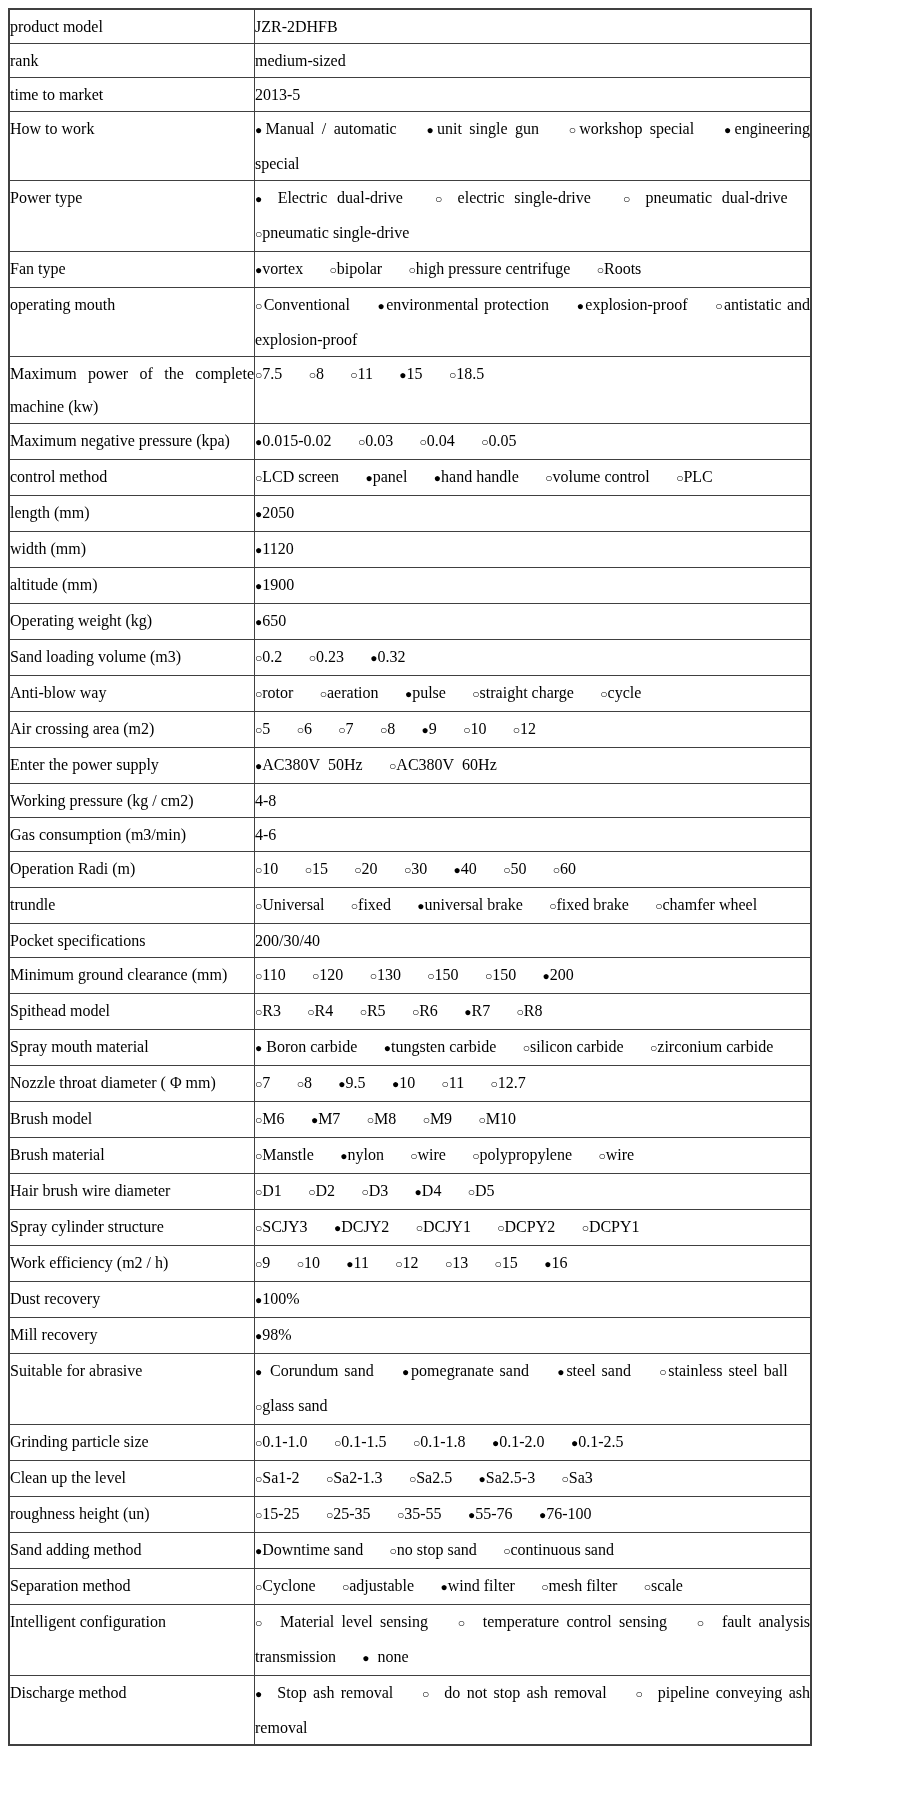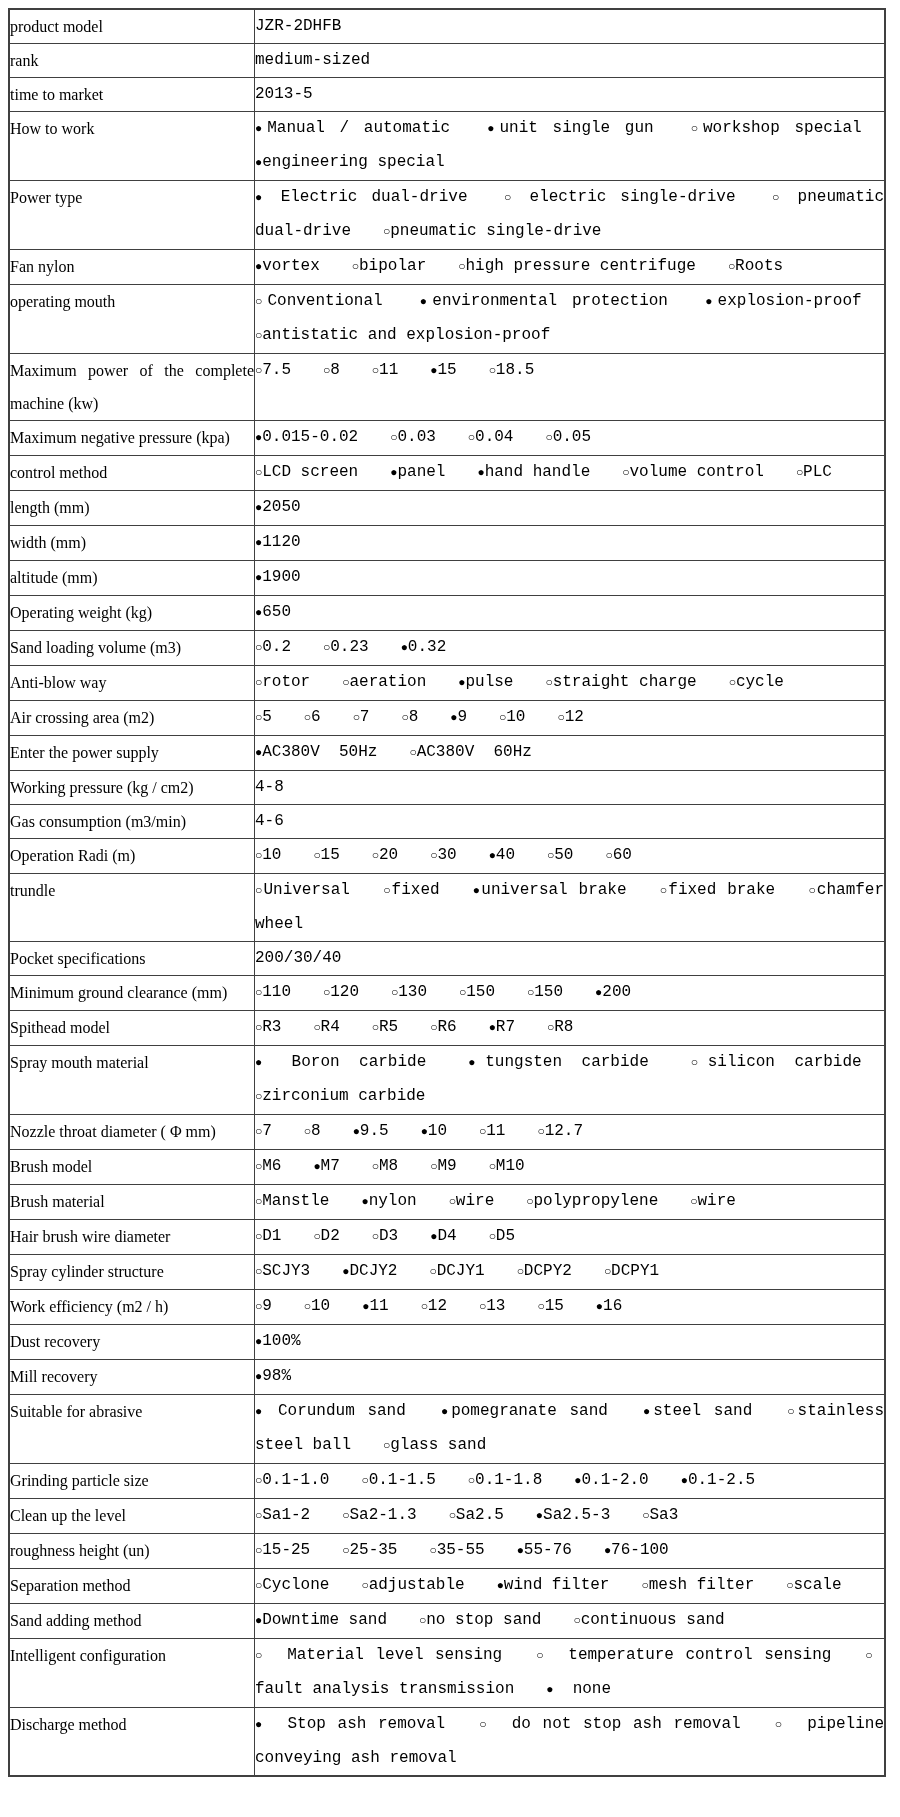--- a/index.html
+++ b/index.html
@@ -10,41 +10,40 @@
   html,body{margin:0;padding:0;background:var(--bg);}
   body{
     width:900px;
     font-family:"Liberation Serif","DejaVu Serif",serif;
     color:var(--text);
     font-size:16px;
   }
   .page{padding:8px 10px 6px 8px;}
   table.spec{
     border-collapse:collapse;
-    width:878px;
+    width:804px;
     table-layout:fixed;
     border:2px solid var(--border);
   }
   table.spec td{
     border:1px solid var(--border);
     vertical-align:top;
     line-height:33px;
     padding:0;
   }
   td.cl{
     width:244px;
     padding-left:12px;
     padding-right:10px;
     text-align:justify;
   }
   td.cv{
     padding-left:13px;
     padding-right:8px;
     text-align:justify;
-    font-family:Liberation Mono, monospace;
   }
   .opt{margin-right:1.4em;}
   .opt:last-of-type{margin-right:0;}
   .b{font-size:12px;}
 </style>
 </head>
 <body>
 
 <div class="page">
   <table class="spec">
@@ -63,21 +62,21 @@
         </tr>
         <tr>
           <td class="cl">How to work</td>
           <td class="cv"><span class="opt"><span class="b">●</span><span>Manual / automatic</span></span> <span class="opt"><span class="b">●</span><span>unit single gun</span></span> <span class="opt"><span class="b">○</span><span>workshop special</span></span> <span class="opt"><span class="b">●</span><span>engineering special</span></span> </td>
         </tr>
         <tr>
           <td class="cl">Power type</td>
           <td class="cv"><span class="opt"><span class="b">●</span><span> Electric dual-drive</span></span> <span class="opt"><span class="b">○</span><span> electric single-drive</span></span> <span class="opt"><span class="b">○</span><span> pneumatic dual-drive</span></span> <span class="opt"><span class="b">○</span><span>pneumatic single-drive</span></span> </td>
         </tr>
         <tr>
-          <td class="cl">Fan nylon</td>
+          <td class="cl">Fan type</td>
           <td class="cv"><span class="opt"><span class="b">●</span><span>vortex</span></span> <span class="opt"><span class="b">○</span><span>bipolar</span></span> <span class="opt"><span class="b">○</span><span>high pressure centrifuge</span></span> <span class="opt"><span class="b">○</span><span>Roots</span></span> </td>
         </tr>
         <tr>
           <td class="cl">operating mouth</td>
           <td class="cv"><span class="opt"><span class="b">○</span><span>Conventional</span></span> <span class="opt"><span class="b">●</span><span>environmental protection</span></span> <span class="opt"><span class="b">●</span><span>explosion-proof</span></span> <span class="opt"><span class="b">○</span><span>antistatic and explosion-proof</span></span> </td>
         </tr>
         <tr>
           <td class="cl">Maximum power of the complete machine (kw)</td>
           <td class="cv"><span class="opt"><span class="b">○</span><span>7.5</span></span> <span class="opt"><span class="b">○</span><span>8</span></span> <span class="opt"><span class="b">○</span><span>11</span></span> <span class="opt"><span class="b">●</span><span>15</span></span> <span class="opt"><span class="b">○</span><span>18.5</span></span> </td>
         </tr>
@@ -195,26 +194,26 @@
         </tr>
         <tr>
           <td class="cl">Clean up the level</td>
           <td class="cv"><span class="opt"><span class="b">○</span><span>Sa1-2</span></span> <span class="opt"><span class="b">○</span><span>Sa2-1.3</span></span> <span class="opt"><span class="b">○</span><span>Sa2.5</span></span> <span class="opt"><span class="b">●</span><span>Sa2.5-3</span></span> <span class="opt"><span class="b">○</span><span>Sa3</span></span> </td>
         </tr>
         <tr>
           <td class="cl">roughness height (un)</td>
           <td class="cv"><span class="opt"><span class="b">○</span><span>15-25</span></span> <span class="opt"><span class="b">○</span><span>25-35</span></span> <span class="opt"><span class="b">○</span><span>35-55</span></span> <span class="opt"><span class="b">●</span><span>55-76</span></span> <span class="opt"><span class="b">●</span><span>76-100</span></span> </td>
         </tr>
         <tr>
+          <td class="cl">Sand adding method</td>
+          <td class="cv"><span class="opt"><span class="b">●</span><span>Downtime sand</span></span> <span class="opt"><span class="b">○</span><span>no stop sand</span></span> <span class="opt"><span class="b">○</span><span>continuous sand</span></span> </td>
+        </tr>
+        <tr>
           <td class="cl">Separation method</td>
           <td class="cv"><span class="opt"><span class="b">○</span><span>Cyclone</span></span> <span class="opt"><span class="b">○</span><span>adjustable</span></span> <span class="opt"><span class="b">●</span><span>wind filter</span></span> <span class="opt"><span class="b">○</span><span>mesh filter</span></span> <span class="opt"><span class="b">○</span><span>scale</span></span> </td>
-        </tr>
-        <tr>
-          <td class="cl">Sand adding method</td>
-          <td class="cv"><span class="opt"><span class="b">●</span><span>Downtime sand</span></span> <span class="opt"><span class="b">○</span><span>no stop sand</span></span> <span class="opt"><span class="b">○</span><span>continuous sand</span></span> </td>
         </tr>
         <tr>
           <td class="cl">Intelligent configuration</td>
           <td class="cv"><span class="opt"><span class="b">○</span><span>&nbsp; Material level sensing</span></span> <span class="opt"><span class="b">○</span><span>&nbsp; temperature control sensing</span></span> <span class="opt"><span class="b">○</span><span>&nbsp; fault analysis transmission</span></span> <span class="opt"><span class="b">●</span><span>&nbsp; none</span></span> </td>
         </tr>
         <tr>
           <td class="cl">Discharge method</td>
           <td class="cv"><span class="opt"><span class="b">●</span><span>&nbsp; Stop ash removal</span></span> <span class="opt"><span class="b">○</span><span>&nbsp; do not stop ash removal</span></span> <span class="opt"><span class="b">○</span><span>&nbsp; pipeline conveying ash removal</span></span> </td>
         </tr>
       </tbody>

